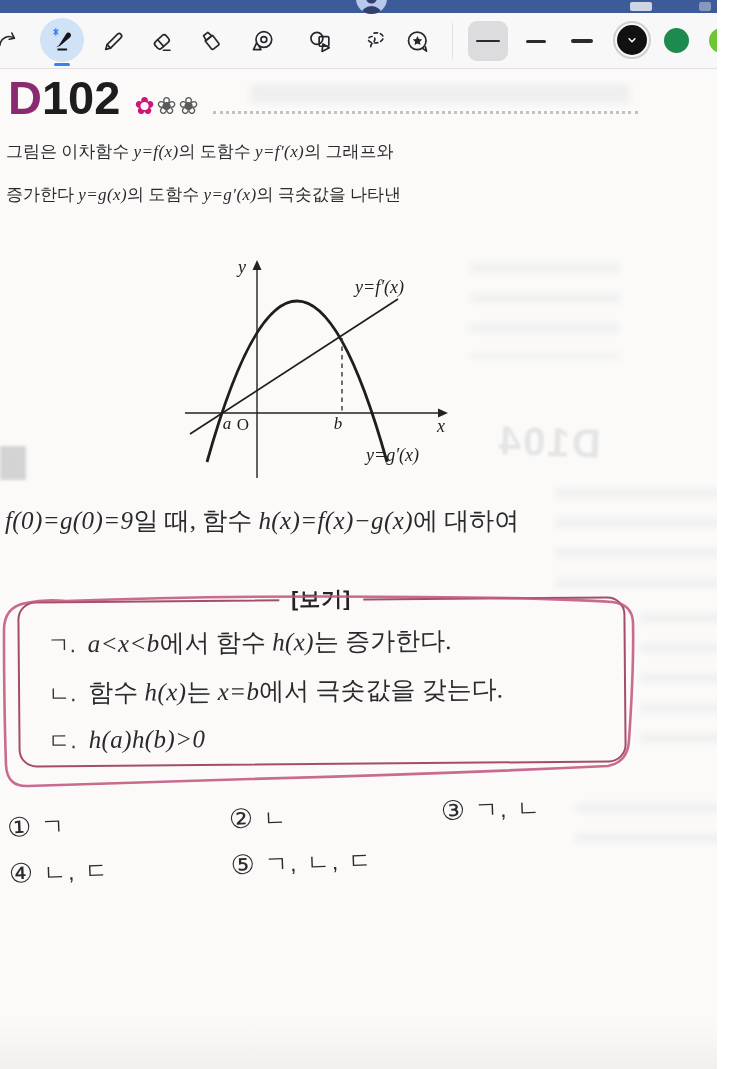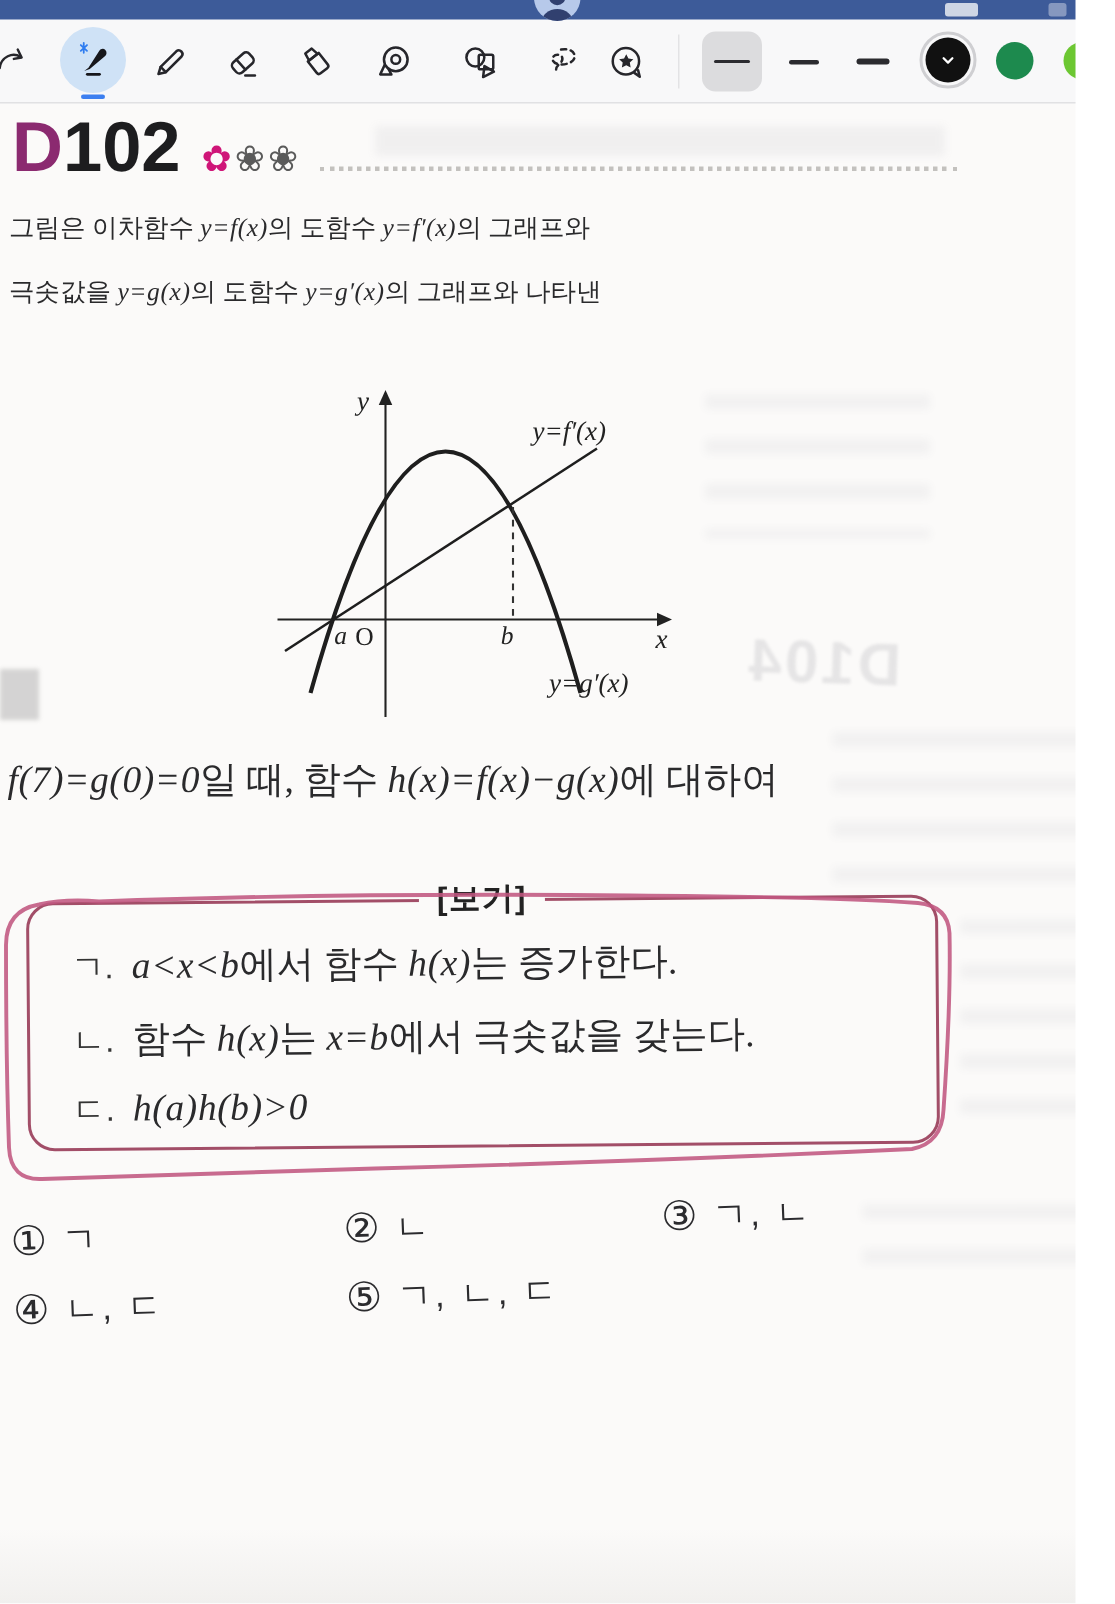--- a/index.html
+++ b/index.html
@@ -208,21 +208,21 @@
     <div class="smudge" style="left:575px;top:735px;width:155px;height:58px;"></div>
 
     <div class="title-row">
       <span class="pid"><span class="dpref">D</span><span>102</span></span>
       <span class="flowers"><span class="fl-filled">✿</span><span class="fl-outline">❀❀</span></span>
       <span class="leader"></span>
     </div>
 
     <div class="ptext p1">
         <div class="tline"><span class="ko">그림은 이차함수 </span><span class="math">y=f(x)</span><span class="ko">의 도함수 </span><span class="math">y=f′(x)</span><span class="ko">의 그래프와</span></div>
-        <div class="tline"><span class="ko">극솟값을 </span><span class="math">y=g(x)</span><span class="ko">의 도함수 </span><span class="math">y=g′(x)</span><span class="ko">의 그래프와 나타낸</span></div>
+        <div class="tline"><span class="ko">증가한다 </span><span class="math">y=g(x)</span><span class="ko">의 도함수 </span><span class="math">y=g′(x)</span><span class="ko">의 극솟값을 나타낸</span></div>
       </div>
 
     <div class="figure">
       <svg width="320" height="230" viewBox="0 0 320 230">
 
         <path d="M35 157 H290" stroke="#222" stroke-width="1.4" fill="none"></path>
         <path d="M298 157 l-10 -4.5 v9 Z" fill="#222"></path>
         <path d="M107 222 V12" stroke="#222" stroke-width="1.4" fill="none"></path>
         <path d="M107 4 l-4.5 10 h9 Z" fill="#222"></path>
 
@@ -236,21 +236,21 @@
         <text class="it" x="291" y="176" font-size="18" text-anchor="middle">x</text>
         <text class="it" x="77" y="173" font-size="17" text-anchor="middle">a</text>
         <text x="93" y="174" font-size="17" text-anchor="middle">O</text>
         <text class="it" x="188" y="173" font-size="17" text-anchor="middle">b</text>
         <text class="it" x="205" y="37" font-size="18">y=f′(x)</text>
         <text class="it" x="216" y="205" font-size="18">y=g′(x)</text>
       </svg>
     </div>
 
     <div class="ptext p2">
-        <div class="tline"><span class="math">f(7)=g(0)=0</span><span class="ko">일 때, 함수 </span><span class="math">h(x)=f(x)−g(x)</span><span class="ko">에 대하여</span></div>
+        <div class="tline"><span class="math">f(0)=g(0)=9</span><span class="ko">일 때, 함수 </span><span class="math">h(x)=f(x)−g(x)</span><span class="ko">에 대하여</span></div>
       </div>
 
     <div class="bogi">
       <span class="bogi-label">[보기]</span>
       <div class="bogi-items">
           <div class="bk-item"><span class="mk">ㄱ.</span><span class="math">a&lt;x&lt;b</span><span class="ko">에서 함수 </span><span class="math">h(x)</span><span class="ko">는 증가한다.</span></div>
           <div class="bk-item"><span class="mk">ㄴ.</span><span class="ko">함수 </span><span class="math">h(x)</span><span class="ko">는 </span><span class="math">x=b</span><span class="ko">에서 극솟값을 갖는다.</span></div>
           <div class="bk-item"><span class="mk">ㄷ.</span><span class="math">h(a)h(b)&gt;0</span></div>
         </div>
     </div>

